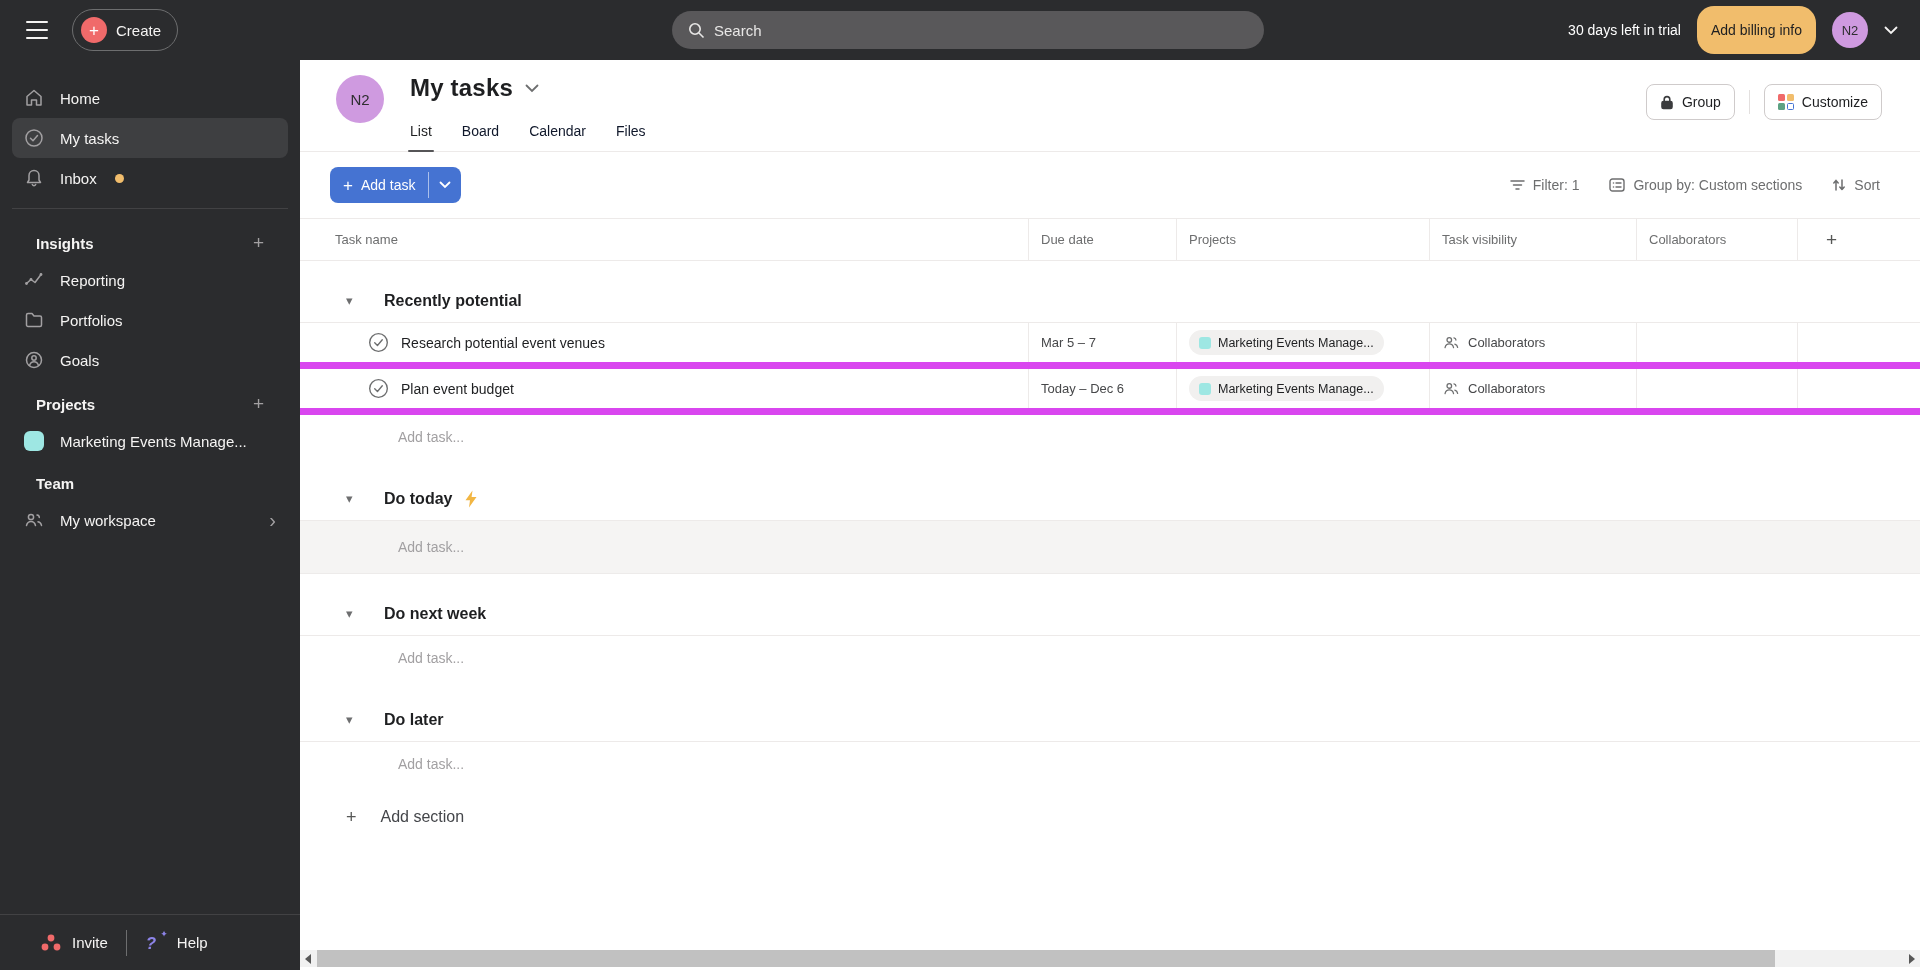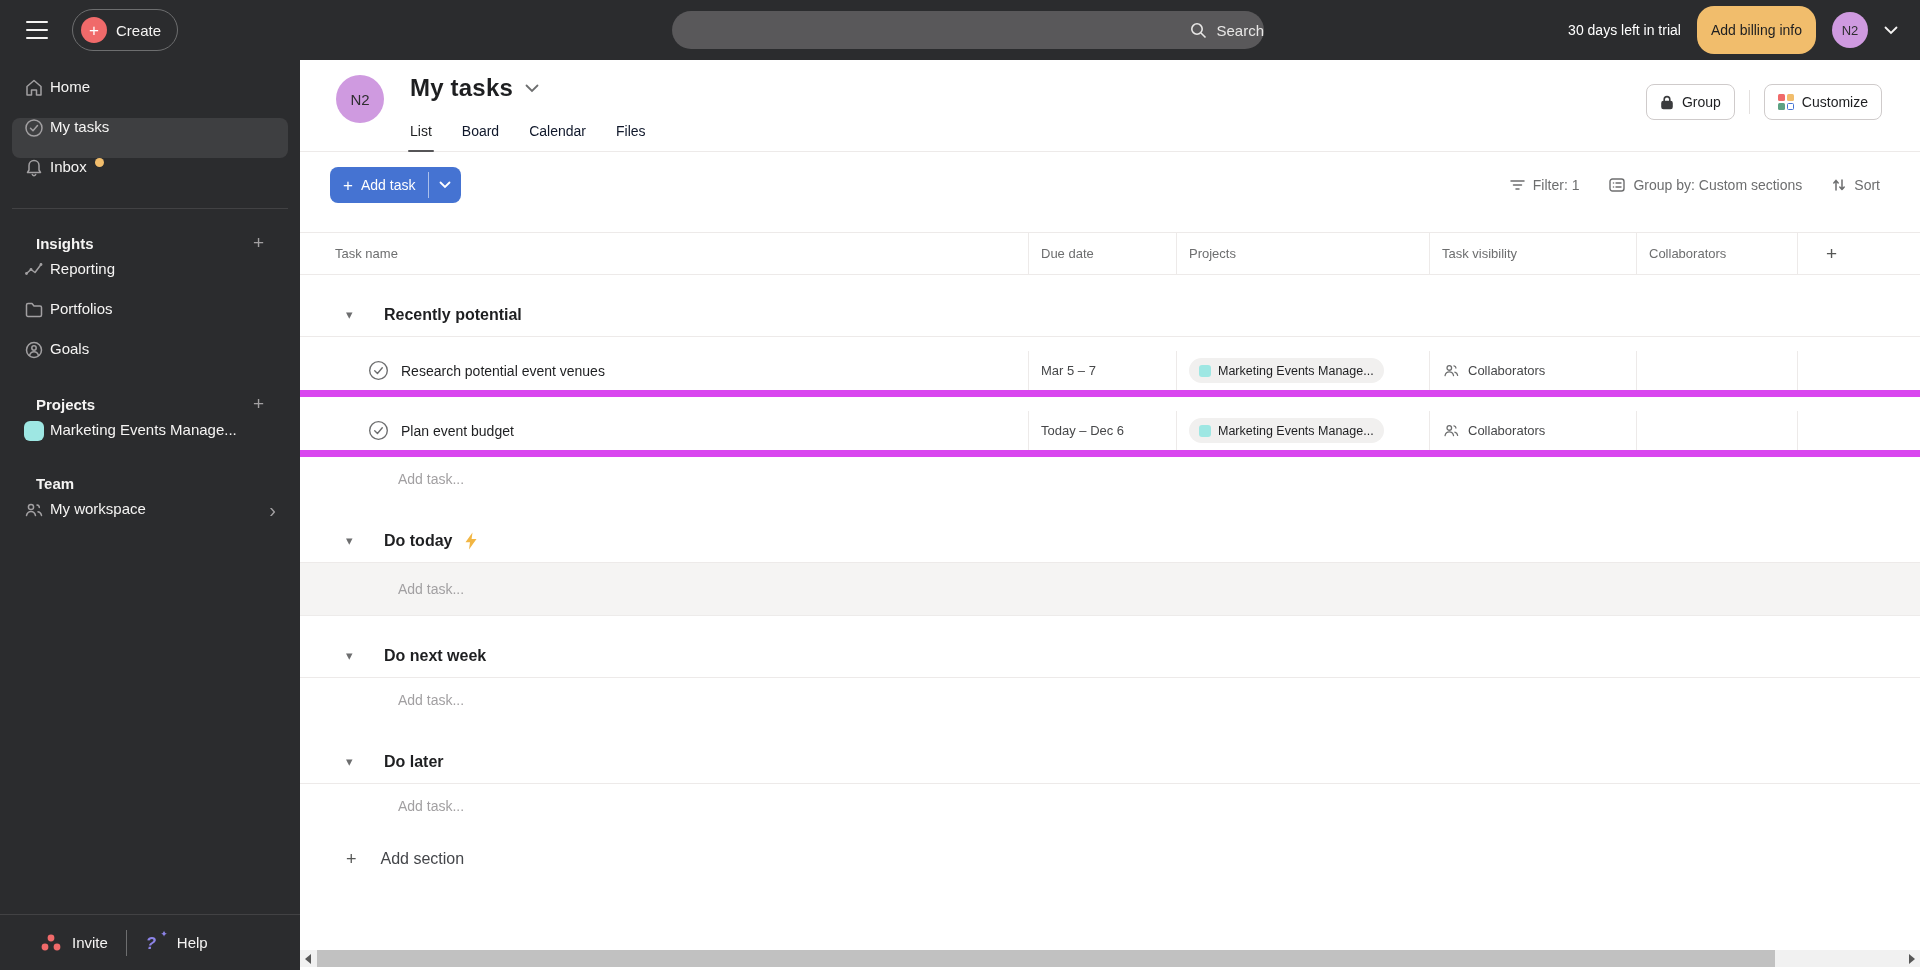--- a/index.html
+++ b/index.html
@@ -6,31 +6,31 @@
   html,body { width:1920px; height:970px; }
   body { font-family:"Liberation Sans", sans-serif; background:#fff; overflow:hidden; }
   .app { position:relative; width:1920px; height:970px; background:#fff; }
 
   
   .topbar { position:absolute; left:0; top:0; width:1920px; height:60px; background:#2b2c2e; display:flex; align-items:center; }
   .hamburger { margin-left:24px; width:26px; height:20px; display:flex; flex-direction:column; justify-content:space-between; cursor:pointer; padding:1px 2px; }
   .hamburger div { height:2px; background:#f5f4f3; border-radius:1px; }
   .create-btn { margin-left:22px; display:flex; align-items:center; gap:9px; height:42px; padding:0 16px 0 8px; border:1px solid #6d6e6f; border-radius:21px; color:#f5f4f3; font-size:15px; cursor:pointer; }
   .create-circle { width:26px; height:26px; border-radius:50%; background:#f06a6a; color:#fff; font-size:17px; display:flex; align-items:center; justify-content:center; line-height:1; }
-  .searchbar { position:absolute; left:672px; top:11px; width:592px; height:38px; background:#59585a; border-radius:19px; display:flex; align-items:center; padding-left:16px; gap:9px; color:#e8e7e6; font-size:15px; cursor:text;justify-content:flex-end; }
+  .searchbar { position:absolute; left:672px; top:11px; width:592px; height:38px; background:#59585a; border-radius:19px; display:flex; align-items:center; padding-left:16px; gap:9px; color:#e8e7e6; font-size:15px; cursor:text; }
   .topbar-right { position:absolute; right:22px; top:0; height:60px; display:flex; align-items:center; gap:16px; }
   .trial-text { color:#ffffff; font-size:14px; }
   .billing-btn { background:#f1bd6c; color:#1e1f21; font-size:14px; height:48px; padding:0 14px; border-radius:17px; display:flex; align-items:center; cursor:pointer; }
   .top-avatar { width:36px; height:36px; border-radius:50%; background:#cf9ae0; color:#2e2e30; font-size:13px; display:flex; align-items:center; justify-content:center; cursor:pointer; }
   .caret-white { color:#f5f4f3; }
 
   
   .sidebar { position:absolute; left:0; top:60px; width:300px; height:910px; background:#2b2c2e; color:#f5f4f3; }
   .side-nav { padding:18px 12px 0 12px; }
-  .side-item { display:flex; gap:6px; height:40px; padding:0 12px; border-radius:8px; font-size:15px; cursor:pointer; }
+  .side-item { display:flex; align-items:center; gap:16px; height:40px; padding:0 12px; border-radius:8px; font-size:15px; cursor:pointer; }
   .side-item.active { background:#3e3f41; }
   .side-item svg { flex:0 0 auto; }
   .side-divider { height:1px; background:#424244; margin:10px 0; }
   .side-section { display:flex; align-items:flex-end; justify-content:space-between; padding:14px 24px 8px 24px; font-size:15px; font-weight:bold; }
   .side-plus { color:#a2a0a2; font-size:19px; font-weight:normal; cursor:pointer; line-height:1; }
   .swatch { width:20px; height:20px; border-radius:6px; background:#9ee7e3; }
   .side-right-caret { margin-left:auto; color:#a2a0a2; font-size:20px; line-height:1; cursor:pointer; }
   .side-footer { position:absolute; left:0; bottom:0; width:300px; height:56px; border-top:1px solid #424244; display:flex; align-items:center; padding-left:40px; gap:18px; font-size:15px; }
   .footer-item { display:flex; align-items:center; gap:10px; cursor:pointer; }
   .footer-divider { width:1px; height:26px; background:#6d6e6f; }
@@ -60,21 +60,21 @@
   .toolbar { position:relative; height:66px; }
   .addtask { position:absolute; left:30px; top:15px; display:flex; height:36px; border-radius:8px; overflow:hidden; background:#4573d2; color:#fff; font-size:14px; cursor:pointer; }
   .addtask-main { display:flex; align-items:center; gap:8px; padding:0 13px; }
   .addtask-plus { font-size:17px; line-height:1; }
   .addtask-split { width:1px; background:rgba(255,255,255,.55); margin:5px 0; }
   .addtask-caret { display:flex; align-items:center; padding:0 10px; }
   .view-controls { position:absolute; right:40px; top:0; height:66px; display:flex; align-items:center; gap:30px; }
   .vc { display:flex; align-items:center; gap:8px; color:#6d6e6f; font-size:14px; cursor:pointer; }
 
   
-  .grid-row { display:grid; grid-template-columns:729px 148px 253px 207px 161px 122px;margin-top:14px; }
+  .grid-row { display:grid; grid-template-columns:729px 148px 253px 207px 161px 122px; }
   .thead { height:43px; border-top:1px solid #edeae9; border-bottom:1px solid #edeae9; color:#6d6e6f; font-size:13px; }
   .thead .cell { display:flex; align-items:center; border-right:1px solid #edeae9; padding-left:12px; }
   .thead .cell.first { padding-left:35px; }
   .thead .cell.last { border-right:none; justify-content:flex-start; padding-left:28px; color:#565756; font-size:19px; cursor:pointer; }
 
   .section { margin-top:18px; }
   .section-title-row { display:flex; align-items:center; height:44px; padding-left:46px; border-bottom:1px solid #edeae9; cursor:pointer; }
   .collapse-tri { color:#6d6e6f; font-size:13px; width:14px; }
   .section-name { margin-left:24px; font-size:16px; font-weight:bold; color:#1e1f21; }
   .bolt { margin-left:12px; }

